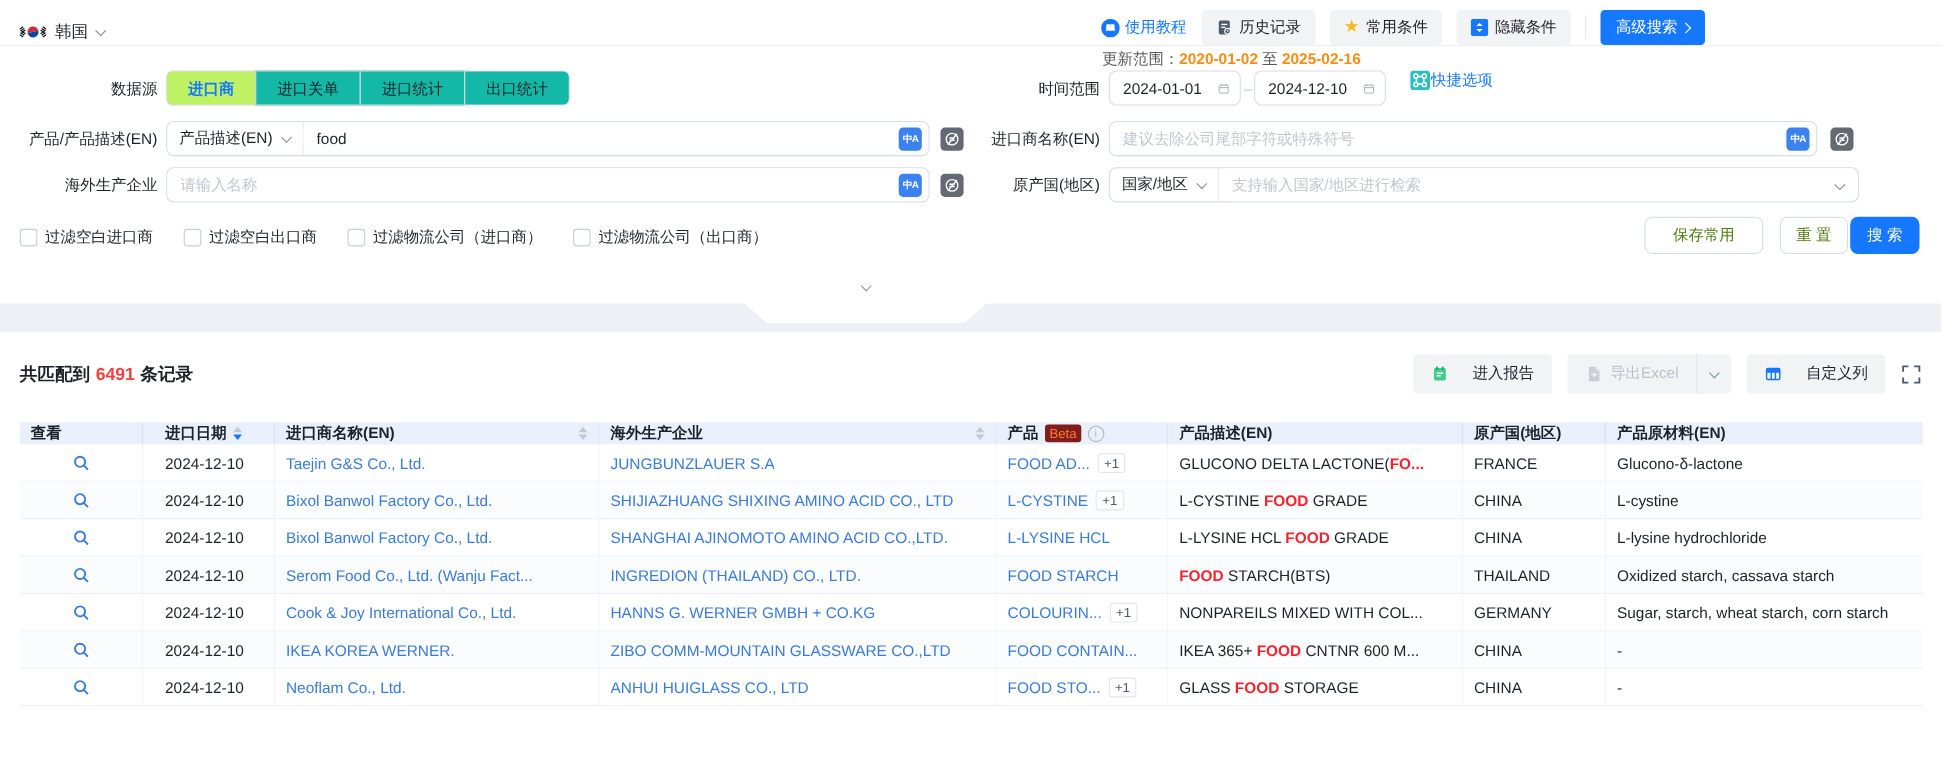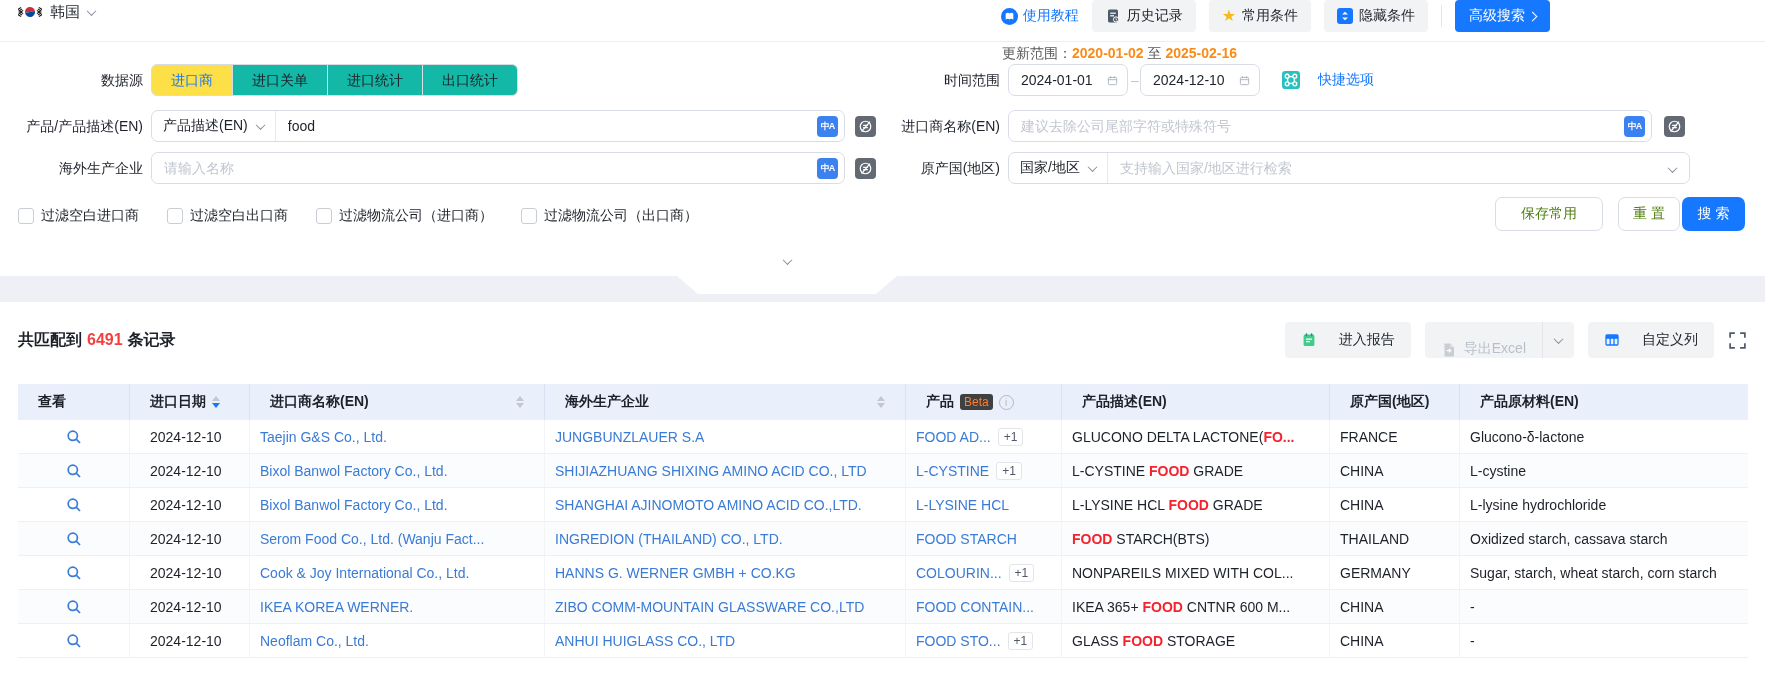--- a/index.html
+++ b/index.html
@@ -1,43 +1,43 @@
 <!DOCTYPE html>
 <html><head>
 <meta charset="utf-8">
 <style>
   * { box-sizing: border-box; margin: 0; padding: 0; }
   html,body { width:1765px; height:696px; overflow:hidden; background:#fff;
     font-family:"Liberation Sans","DejaVu Sans",sans-serif; color:#1d2129; font-size:14px; }
 
   
-  .topbar{height:42px;display:flex;align-items:flex-start;padding:0 215px 0 18px;border-bottom:1px solid #ebeef2;}
+  .topbar{height:42px;display:flex;align-items:flex-end;padding:0 215px 0 18px;border-bottom:1px solid #ebeef2;}
   .country{display:flex;align-items:center;gap:8px;cursor:pointer;font-size:15px;}
   .topbar-right{margin-left:auto;display:flex;align-items:center;gap:13px;}
   .link-blue{color:#1677ff;display:flex;align-items:center;gap:5px;cursor:pointer;}
   .btn-soft{background:#f2f3f5;border-radius:4px;height:32px;display:flex;align-items:center;gap:6px;padding:0 13px;cursor:pointer;color:#1d2129;}
   .tb-divider{width:1px;height:22px;background:#e5e6eb;}
   .btn-primary{background:#1677ff;color:#fff;border-radius:4px;height:32px;display:flex;align-items:center;gap:4px;padding:0 14px;cursor:pointer;border:none;font-size:14px;}
   .chev{display:inline-block;width:7px;height:7px;border-right:1.6px solid #86909c;border-bottom:1.6px solid #86909c;transform:rotate(45deg) translate(-1px,-1px);}
   .chev.white{border-color:#fff;}
 
   
   .filter{position:relative;height:260px;}
   .f-label{position:absolute;height:32px;line-height:32px;text-align:right;color:#1d2129;}
   .upd{position:absolute;left:1002px;top:3px;font-size:14px;color:#595959;}
   .upd b{color:#fa8c16;}
   .tabs{position:absolute;left:151px;top:22px;display:flex;}
   .tab{height:32px;line-height:30px;padding:0 19px;border:1px solid #d9dce3;margin-left:-1px;background:#14b8a6;cursor:pointer;white-space:nowrap;}
   .tab:first-child{border-radius:6px 0 0 6px;margin-left:0;}
   .tab:last-child{border-radius:0 6px 6px 0;}
-  .tab.active{background:#fde047;color:#1677ff;}
+  .tab.active{background:#bef264;color:#1677ff;font-weight:bold;}
   .dinput{position:absolute;top:22px;height:32px;border:1px solid #d8dce6;border-radius:7px;background:#fff;display:flex;align-items:center;padding:0 9px 0 12px;}
   .dinput input{border:none;outline:none;width:86px;font-size:14px;color:#1d2129;font-family:inherit;}
   .dash{position:absolute;top:22px;height:32px;line-height:32px;color:#c1c6cf;}
-  .quick{position:absolute;left:1282px;top:22px;height:32px;display:flex;align-items:center;gap:18px;color:#1677ff;cursor:pointer;}
+  .quick{position:absolute;left:1282px;top:22px;height:32px;display:flex;gap:1px;color:#1677ff;cursor:pointer;}
   .igroup{position:absolute;height:32px;border:1px solid #d8dce6;border-radius:7px;background:#fff;display:flex;align-items:center;}
   .igroup .isel{display:flex;align-items:center;gap:9px;padding:0 11px;height:100%;border-right:1px solid #e5e8ef;white-space:nowrap;cursor:pointer;}
   .igroup input{flex:1;height:100%;border:none;outline:none;font-size:14px;padding:0 34px 0 12px;border-radius:7px;font-family:inherit;color:#1d2129;min-width:0;}
   .igroup input::placeholder{color:#c1c6cf;}
   .chip{position:absolute;width:21px;height:21px;border-radius:4px;display:flex;align-items:center;justify-content:center;cursor:pointer;}
   .chip.translate{background:#3b82f0;color:#fff;font-size:9px;font-weight:bold;letter-spacing:-1px;right:6px;top:5px;}
   .chip.exclude{background:#646a73;}
   .chip.standalone{position:absolute;}
   .sel-chev{position:absolute;right:13px;top:13px;}
   .cbrow{position:absolute;left:18px;top:165px;display:flex;gap:28px;align-items:flex-end;}
@@ -49,46 +49,46 @@
   .collapse-tab .chev{margin-top:8px;}
   .band{position:absolute;left:0;right:0;top:234px;height:26px;background:#eef0f5;}
 
   
   .res-head{display:flex;align-items:center;margin:20px 18px 0;height:36px;}
   .summary{font-size:16px;font-weight:bold;}
   .summary .cnt{color:#f53f3f;padding:0 5px;}
   .res-tools{margin-left:auto;display:flex;align-items:center;gap:14px;}
   .tool-btn{height:36px;background:#f2f3f5;border-radius:4px;display:flex;align-items:center;gap:22px;padding:0 16px;cursor:pointer;font-size:14px;}
   .tool-split{height:36px;background:#f2f3f5;border-radius:4px;display:flex;align-items:stretch;}
-  .tool-split .seg1{display:flex;align-items:flex-end;gap:7px;padding:0 16px;color:#b9bfc9;cursor:not-allowed;border-right:1px solid #e2e4e9;}
+  .tool-split .seg1{display:flex;align-items:center;gap:7px;padding:0 16px;color:#b9bfc9;cursor:not-allowed;border-right:1px solid #e2e4e9;}
   .tool-split .seg2{display:flex;align-items:center;padding:0 12px;cursor:pointer;}
   .fsbtn{cursor:pointer;display:flex;align-items:center;}
 
   
   .tbl{margin:26px 0 0 18px;width:1730px;}
   .tr{display:flex;}
-  .th{height:36px;background:#e9f0fb;font-weight:bold;display:flex;align-items:center;gap:6px;padding:0 20px;border-right:1px solid #d9e2f2;white-space:nowrap;overflow:hidden;}
+  .th{height:20px;background:#e9f0fb;font-weight:bold;display:flex;align-items:center;gap:6px;padding:0 10px;border-right:1px solid #d9e2f2;white-space:nowrap;overflow:hidden;}
   .th:last-child{border-right:none;}
   .td{height:34px;display:flex;align-items:center;padding:0 10px;border-right:1px solid #f2f4f8;border-bottom:1px solid #eef0f4;white-space:nowrap;overflow:hidden;font-size:14px;}
   .td:last-child{border-right:none;}
   .tbody .tr:nth-child(even) .td{background:#fbfcfd;}
   .col-0{width:112px;}
   .col-1{width:120px;padding-left:20px;}
   .col-2{width:295px;}
   .col-3{width:361px;}
   .col-4{width:156px;}
   .col-5{width:268px;}
   .col-6{width:130px;}
   .col-7{width:288px;}
   .td.col-0{justify-content:center;}
   .th.sp{justify-content:space-between;}
   .link{color:#3a7bd5;text-decoration:none;cursor:pointer;overflow:hidden;text-overflow:ellipsis;white-space:nowrap;}
   .hl{color:#f5222d;font-weight:bold;}
   .badge-plus{display:inline-block;border:1px solid #e3e5e9;border-radius:3px;padding:1px 5px;font-size:12px;color:#4e5969;background:#fff;margin-left:7px;flex:none;}
-  .badge-beta{background:#404040;color:#ff7d2e;border-radius:3px;padding:1px 4px;font-size:12px;font-weight:normal;}
+  .badge-beta{background:#7f1d1d;color:#ff7d2e;border-radius:3px;padding:1px 4px;font-size:12px;font-weight:normal;}
   .info-i{width:15px;height:15px;border:1px solid #b3b9c2;border-radius:50%;color:#b3b9c2;font-size:10px;line-height:13px;text-align:center;font-style:normal;font-weight:normal;}
   .sorter{display:inline-flex;flex-direction:column;align-items:center;flex:none;}
   .cu{width:0;height:0;border:4px solid transparent;border-bottom:5px solid #c2c7d0;margin-bottom:2px;}
   .cd{width:0;height:0;border:4px solid transparent;border-top:5px solid #c2c7d0;}
   .cd.on{border-top-color:#1677ff;}
   .desc-seg{overflow:hidden;text-overflow:ellipsis;}
 </style>
 </head>
 <body>
 

